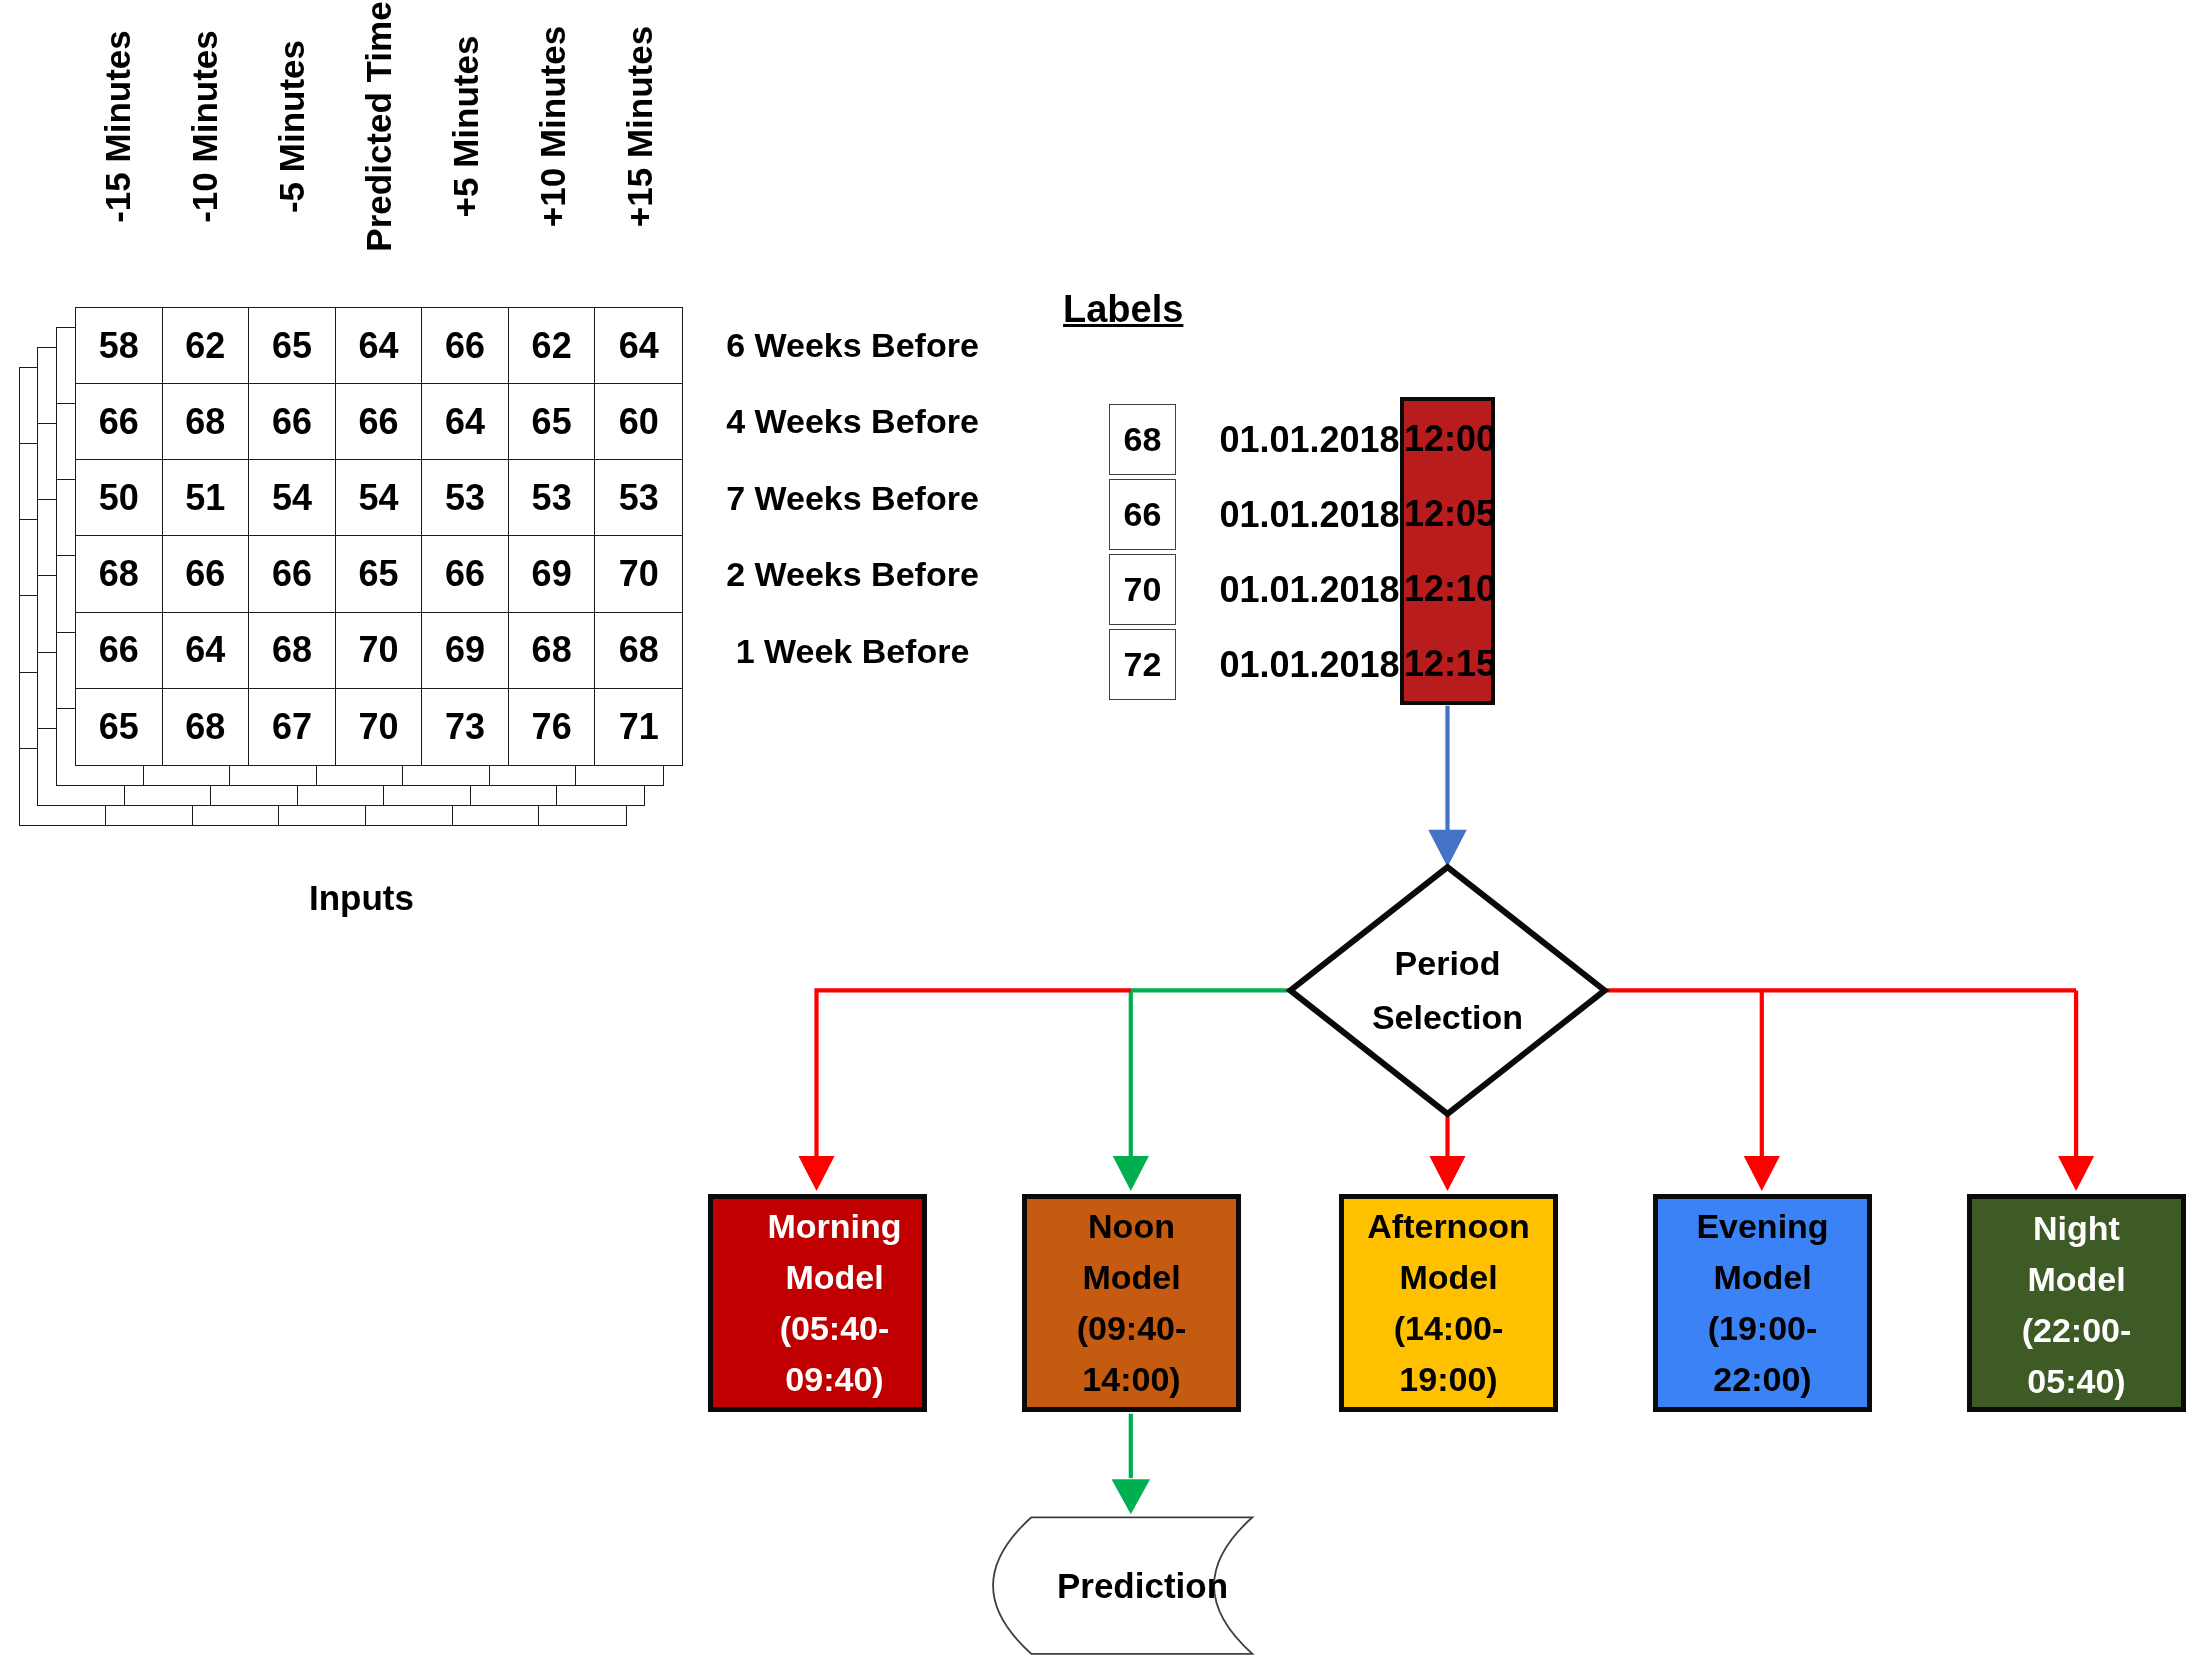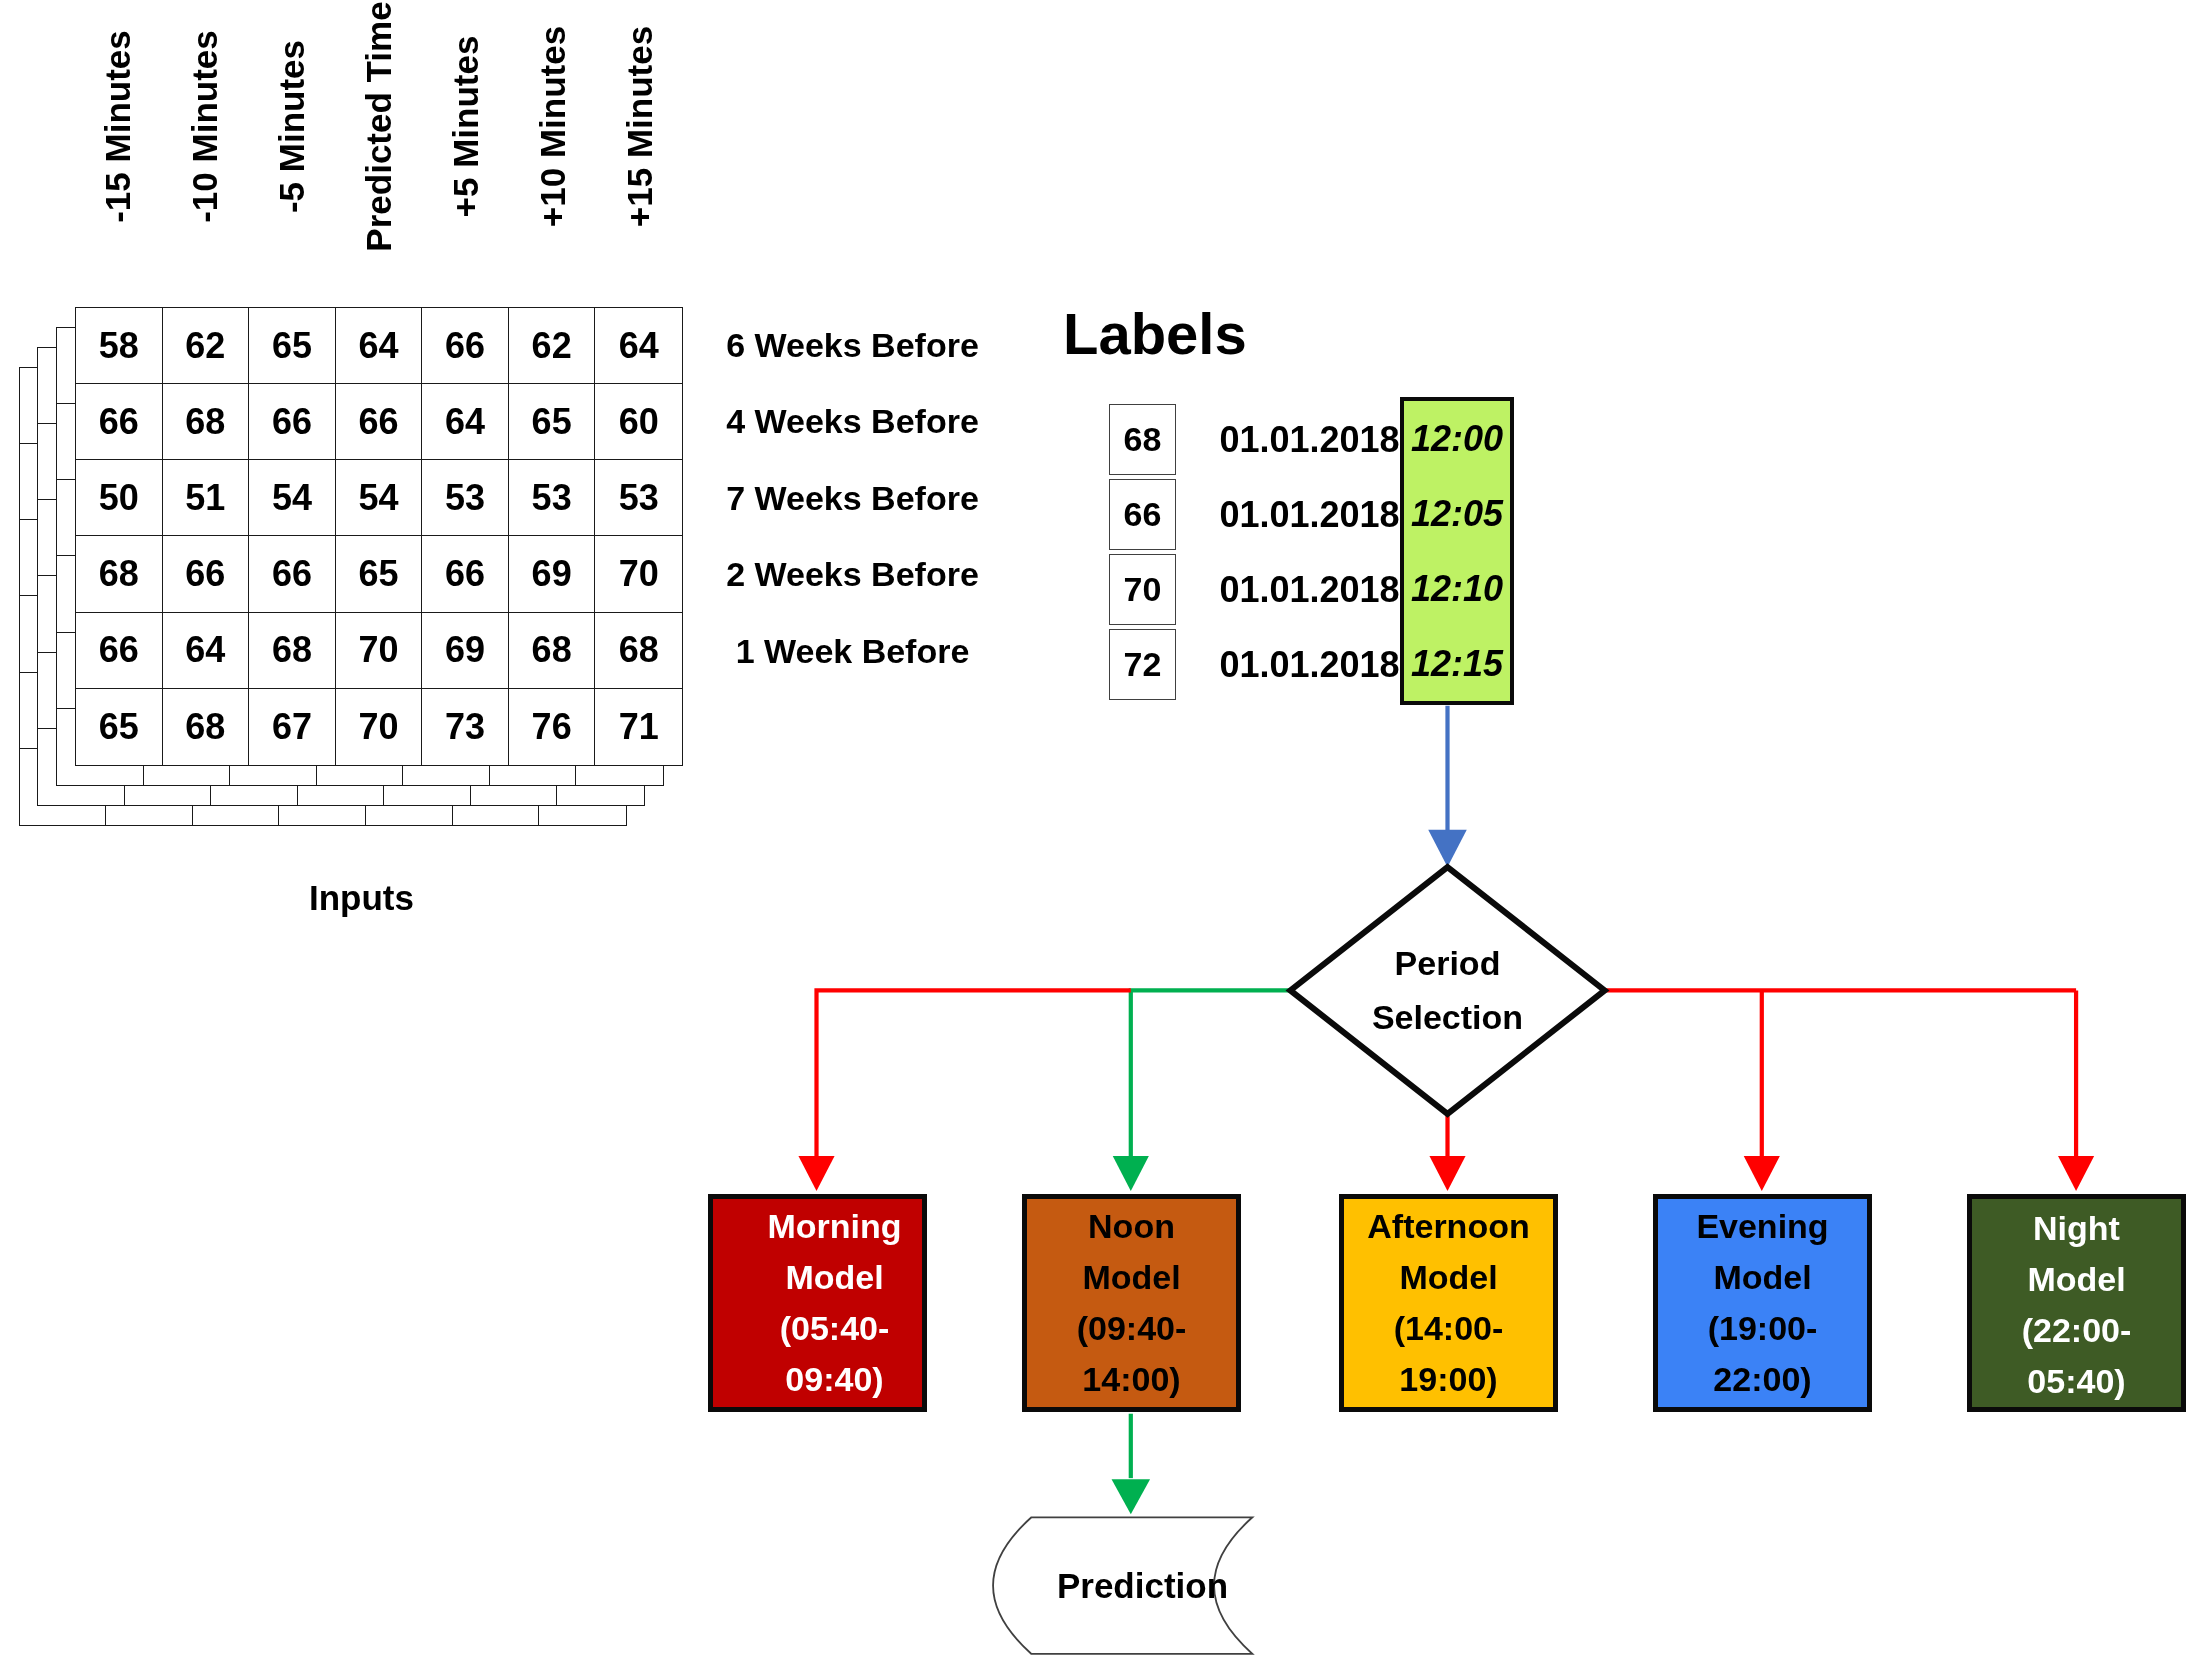--- a/index.html
+++ b/index.html
@@ -24,30 +24,30 @@
   .ch0{left:-39px}.ch1{left:48px}.ch2{left:135px}.ch3{left:222px}.ch4{left:309px}.ch5{left:396px}.ch6{left:483px}
 
   
   .row-labels{position:absolute;left:711px;top:307px;width:283px;height:459px;display:grid;
          grid-template-rows:repeat(6,1fr);z-index:5;}
   .row-label{display:flex;align-items:center;justify-content:center;font-size:34px;white-space:nowrap;}
 
   .inputs-caption{position:absolute;left:211px;top:878px;width:301px;text-align:center;font-size:35px;z-index:5;}
 
   
-  .labels-heading{position:absolute;left:1063px;top:300px;font-size:58px;z-index:5;}
+  .labels-heading{position:absolute;left:1063px;top:288px;font-size:38px;z-index:5;text-decoration:underline;}
   .value-col{position:absolute;left:1109px;top:402px;width:67px;height:300px;display:grid;
          grid-template-rows:repeat(4,1fr);z-index:5;}
   .value-box{width:67px;height:71px;border:1.8px solid #404040;box-sizing:border-box;align-self:center;
          display:flex;align-items:center;justify-content:center;font-size:34px;background:#fff;}
   .date-col{position:absolute;left:1210px;top:402px;width:199px;height:300px;display:grid;
          grid-template-rows:repeat(4,1fr);z-index:5;}
   .date-cell{display:flex;align-items:center;justify-content:center;font-size:36px;white-space:nowrap;}
-  .time-box{position:absolute;left:1400px;top:397px;width:114px;height:308px;border:4.2px solid #0a0a0a;
-         box-sizing:border-box;background:#bef264;display:grid;grid-template-rows:repeat(4,1fr);z-index:5;font-style:italic;}
+  .time-box{position:absolute;left:1400px;top:397px;width:95px;height:308px;border:4.2px solid #0a0a0a;
+         box-sizing:border-box;background:#b91c1c;display:grid;grid-template-rows:repeat(4,1fr);z-index:5;}
   .time-cell{display:flex;align-items:center;justify-content:center;font-size:36px;white-space:nowrap;}
 
   
   .flow-svg{position:absolute;left:0;top:0;z-index:4;}
   .diamond-label{position:absolute;left:1327px;top:936px;width:241px;text-align:center;
          font-size:34px;line-height:1.6;z-index:6;}
   .prediction-label{position:absolute;left:1032px;top:1566px;width:221px;text-align:center;
          font-size:35px;z-index:6;}
 
   

